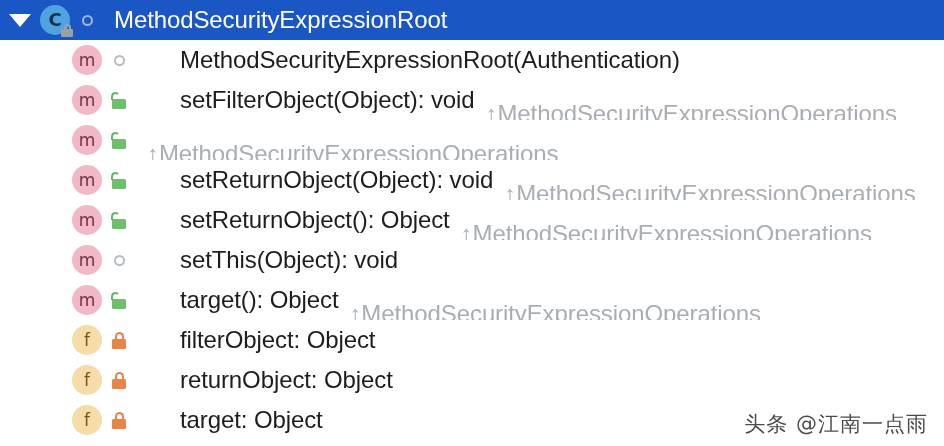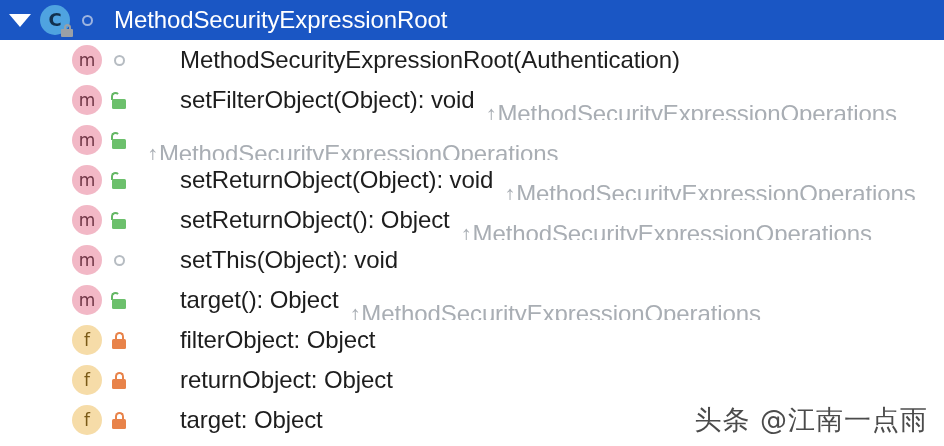--- a/index.html
+++ b/index.html
@@ -210,21 +210,21 @@
     letter-spacing: -0.1px;
     margin-top: 28px;
   }
 
   
   #watermark {
     position: absolute;
     right: 16px;
     bottom: 8px;
     font-family: "DejaVu Sans", "Liberation Sans", sans-serif;
-    font-size: 27px;
+    font-size: 21px;
     color: #3c3c3c;
     opacity: 0.92;
     letter-spacing: 1px;
     pointer-events: none;
   }
 </style>
 </head>
 <body>
 
 <div id="structure-tree">

